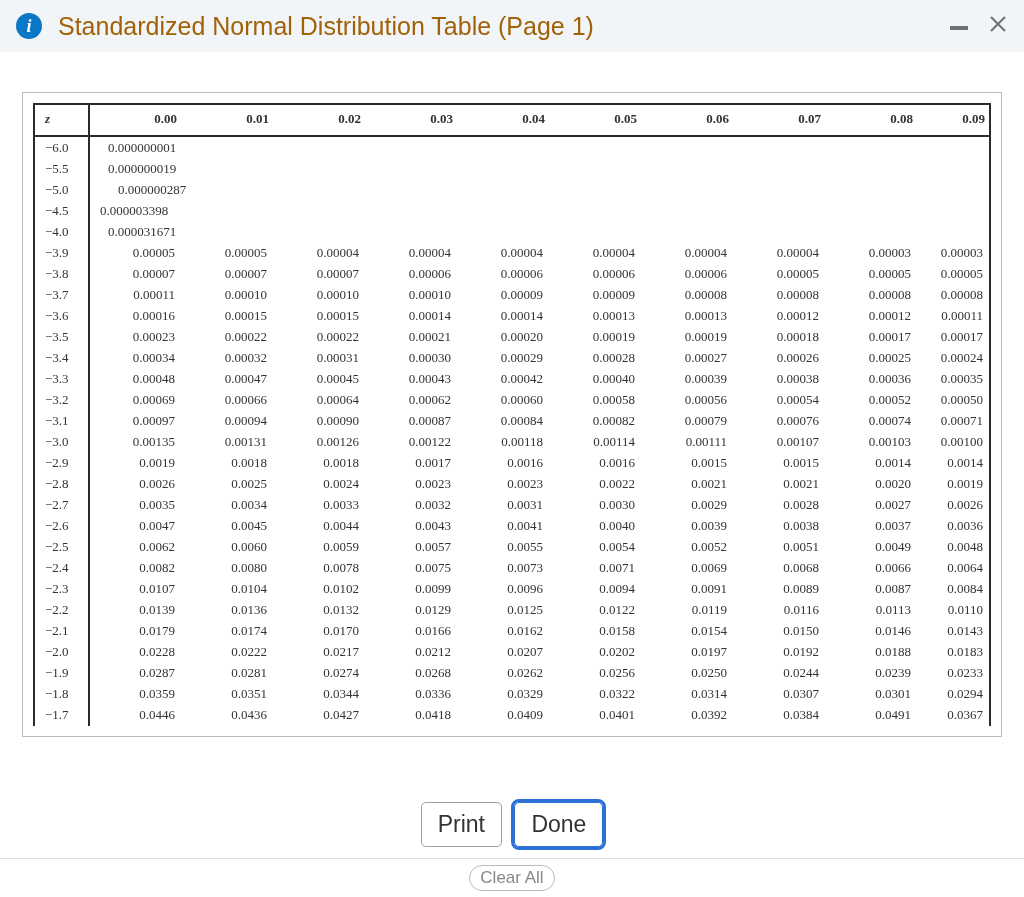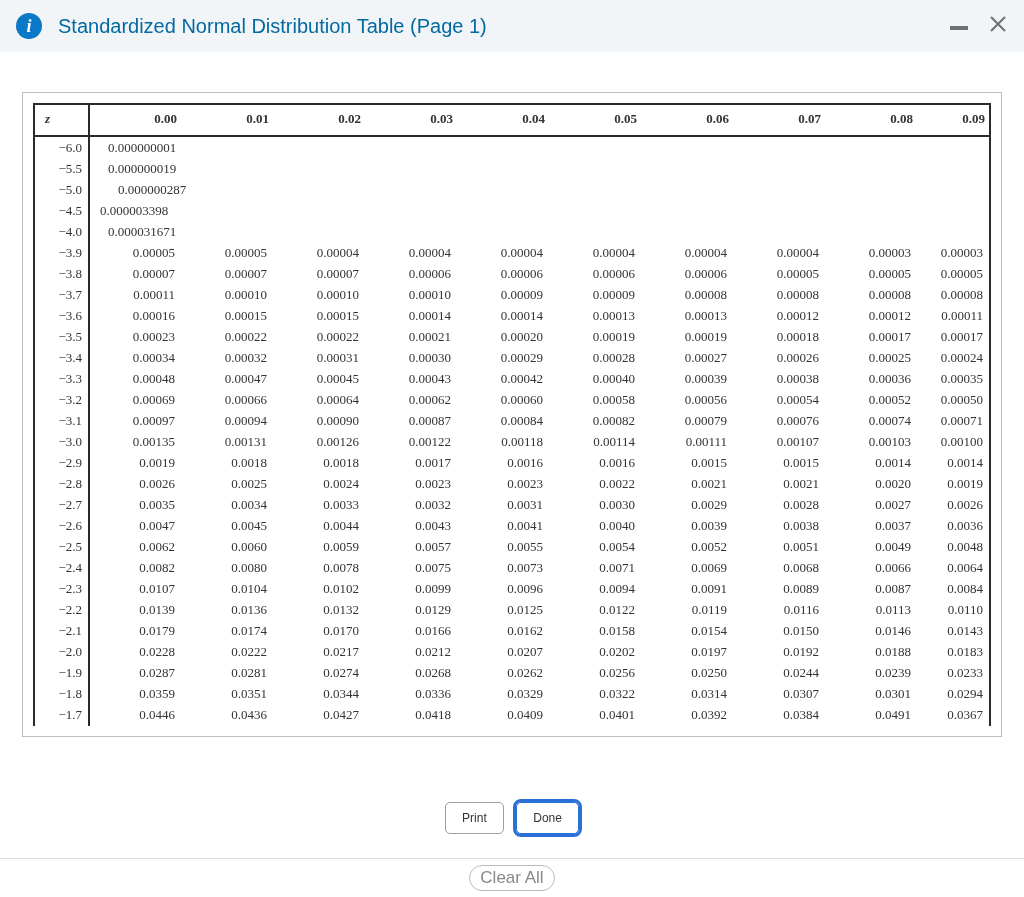--- a/index.html
+++ b/index.html
@@ -1,36 +1,36 @@
 <!DOCTYPE html>
 <html><head>
 <meta charset="utf-8">
 <style>
   html,body{margin:0;padding:0;font-family:-apple-system,BlinkMacSystemFont,"Segoe UI",Helvetica,Arial,sans-serif;background:#fff;color:#333}
   body{width:1024px;height:897px;overflow:hidden;position:relative}
 
   .titlebar{display:flex;align-items:center;height:52px;padding:0 16px;background:#f2f5f8;border-bottom:1px solid #e2e6ea}
   .info-badge{width:26px;height:26px;border-radius:50%;background:#0a77c7;color:#fff;display:flex;align-items:center;justify-content:center;font-family:Georgia,serif;font-weight:bold;font-style:italic;font-size:18px;margin-right:16px}
-  .win-title{flex:1;font-size:20px;color:#0369a1}
+  .win-title{flex:1;font-size:25px;color:#a16207}
   .win-controls{display:flex;align-items:center;gap:20px;color:#6c7077}
   .win-min{width:18px;height:4px;background:#6c7077;display:inline-block;position:relative;top:2px}
   .win-close svg{width:20px;height:20px;stroke:#6c7077;stroke-width:2}
 
   .dialog{position:absolute;top:52px;left:0;right:0;bottom:0;background:#fff}
   .content-frame{position:absolute;top:40px;left:22px;right:22px;height:645px;border:1px solid #bdbdbd;padding:10px;background:#fff;box-sizing:border-box;overflow:hidden}
   .table-scroll{width:100%;height:100%;overflow:hidden;border:2.5px solid #2a2a2a;border-bottom:none;box-sizing:border-box}
 
   table{border-collapse:collapse;width:100%;table-layout:fixed;font-family:"Times New Roman",Times,serif;font-size:13px}
   thead th{font-weight:bold;text-align:right;padding:6px 4px 8px;border-bottom:2.5px solid #2a2a2a;border-top:none;background:#fff}
   thead th.zcol{text-align:left;font-style:italic;width:48px;border-right:2.5px solid #2a2a2a;padding-left:10px}
   tbody td{text-align:right;padding:2.5px 6px 2.5px 0;white-space:nowrap}
-  tbody td.zcol{text-align:right;font-weight:normal;width:48px;border-right:2.5px solid #2a2a2a;padding-left:10px}
+  tbody td.zcol{text-align:left;font-weight:normal;width:48px;border-right:2.5px solid #2a2a2a;padding-left:10px}
 
   .btnbar{position:absolute;left:0;right:0;top:750px;text-align:center}
-  .btn{display:inline-block;font-size:12px;color:#333;border:1px solid #9aa0a6;background:#fff;border-radius:5px;padding:8px 16px;margin:0 4px;cursor:pointer}
+  .btn{display:inline-block;font-size:23px;color:#333;border:1px solid #9aa0a6;background:#fff;border-radius:5px;padding:8px 16px;margin:0 4px;cursor:pointer}
   .btn-focus{outline:3px solid #2a70d6;outline-offset:0;border-color:#2a70d6}
 
   .bg-clear{position:absolute;left:0;right:0;top:806px;text-align:center;font-size:17px;color:#888;border-top:1px solid #ddd;padding-top:6px}
   .bg-clear span{display:inline-block;border:1px solid #bbb;border-radius:13px;padding:2px 10px;color:#888}
 </style>
 </head>
 <body>
 
 <div class="titlebar">
   <span class="info-badge">i</span>

